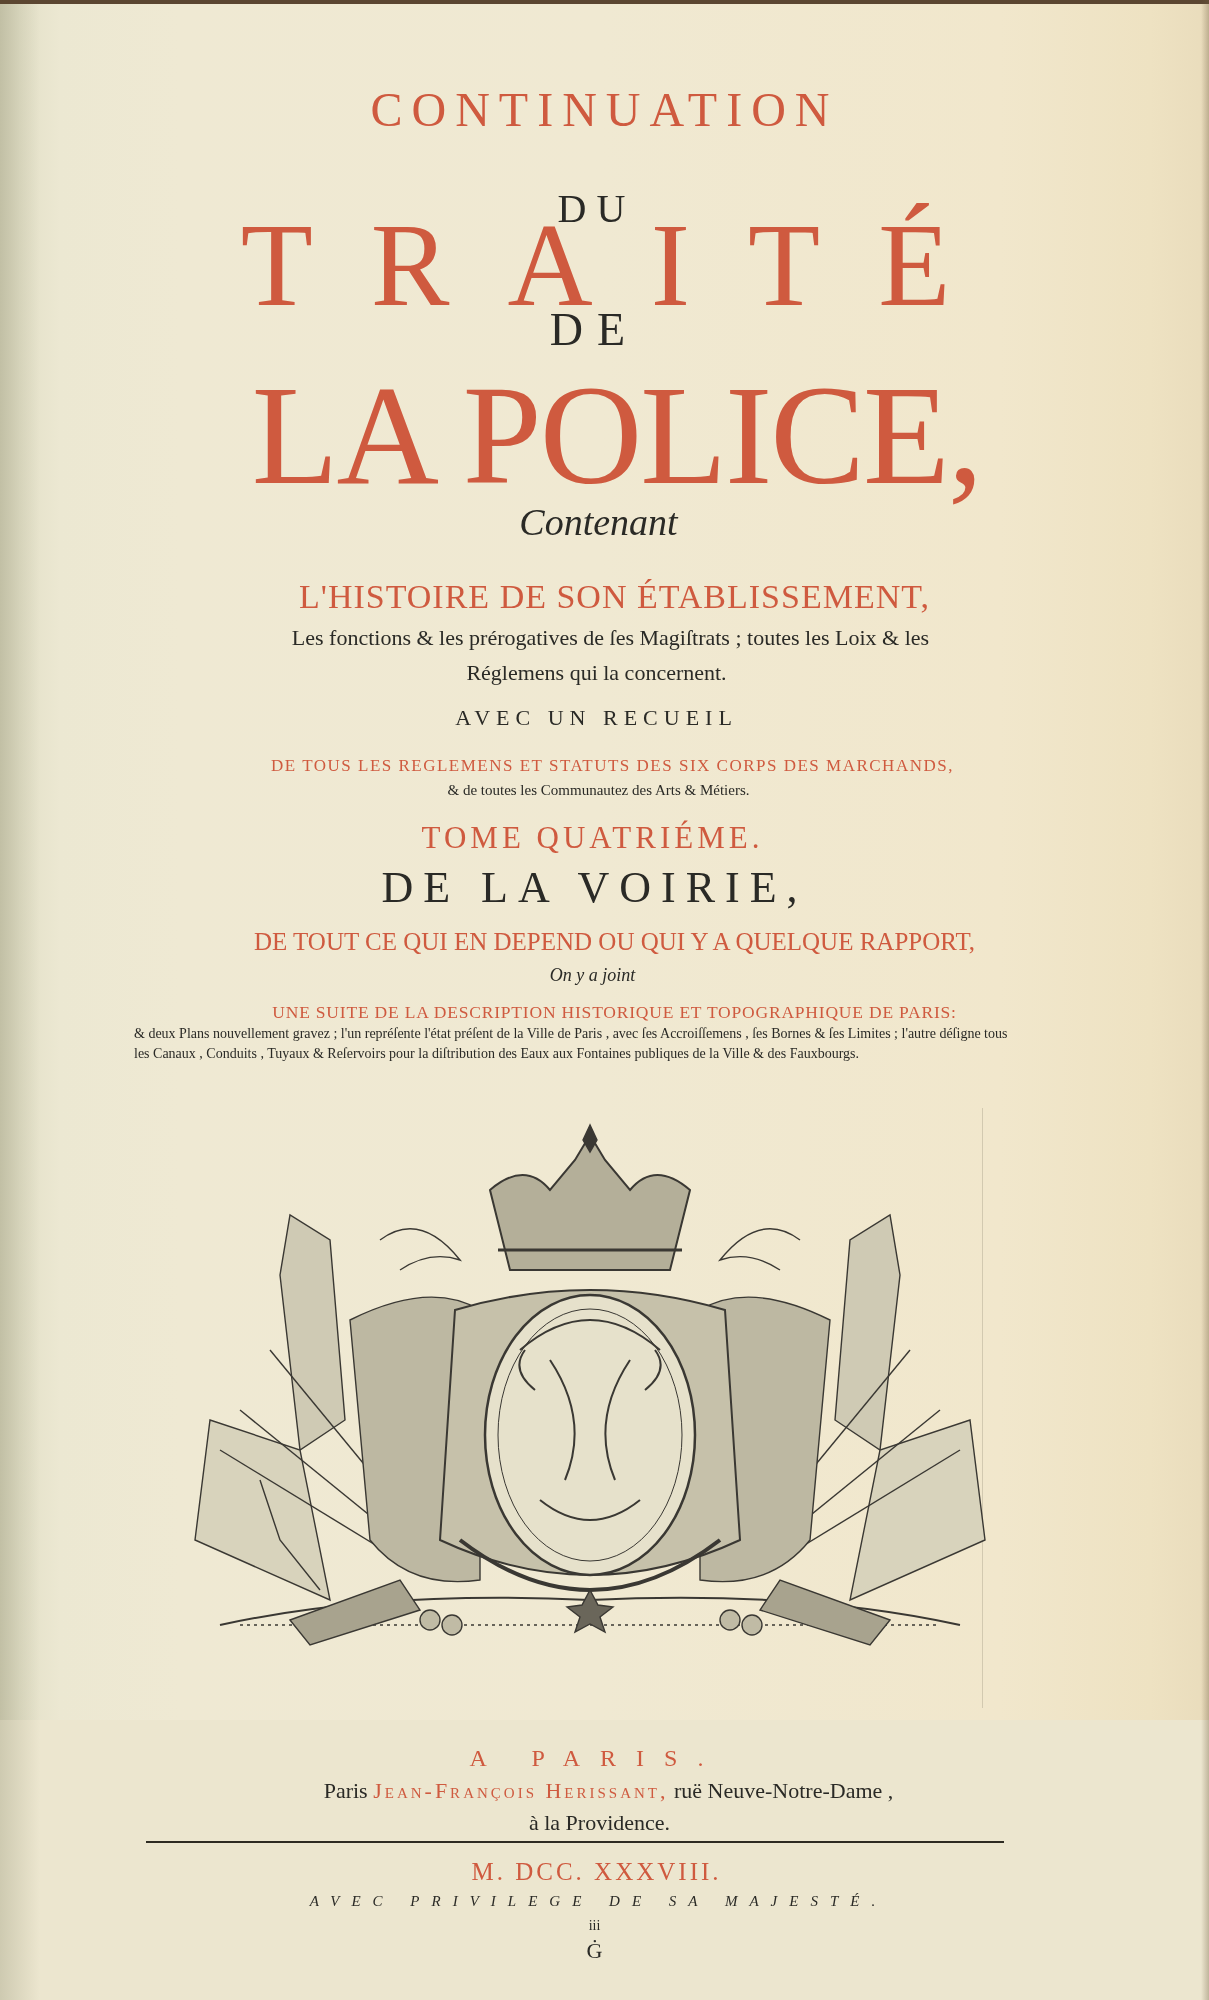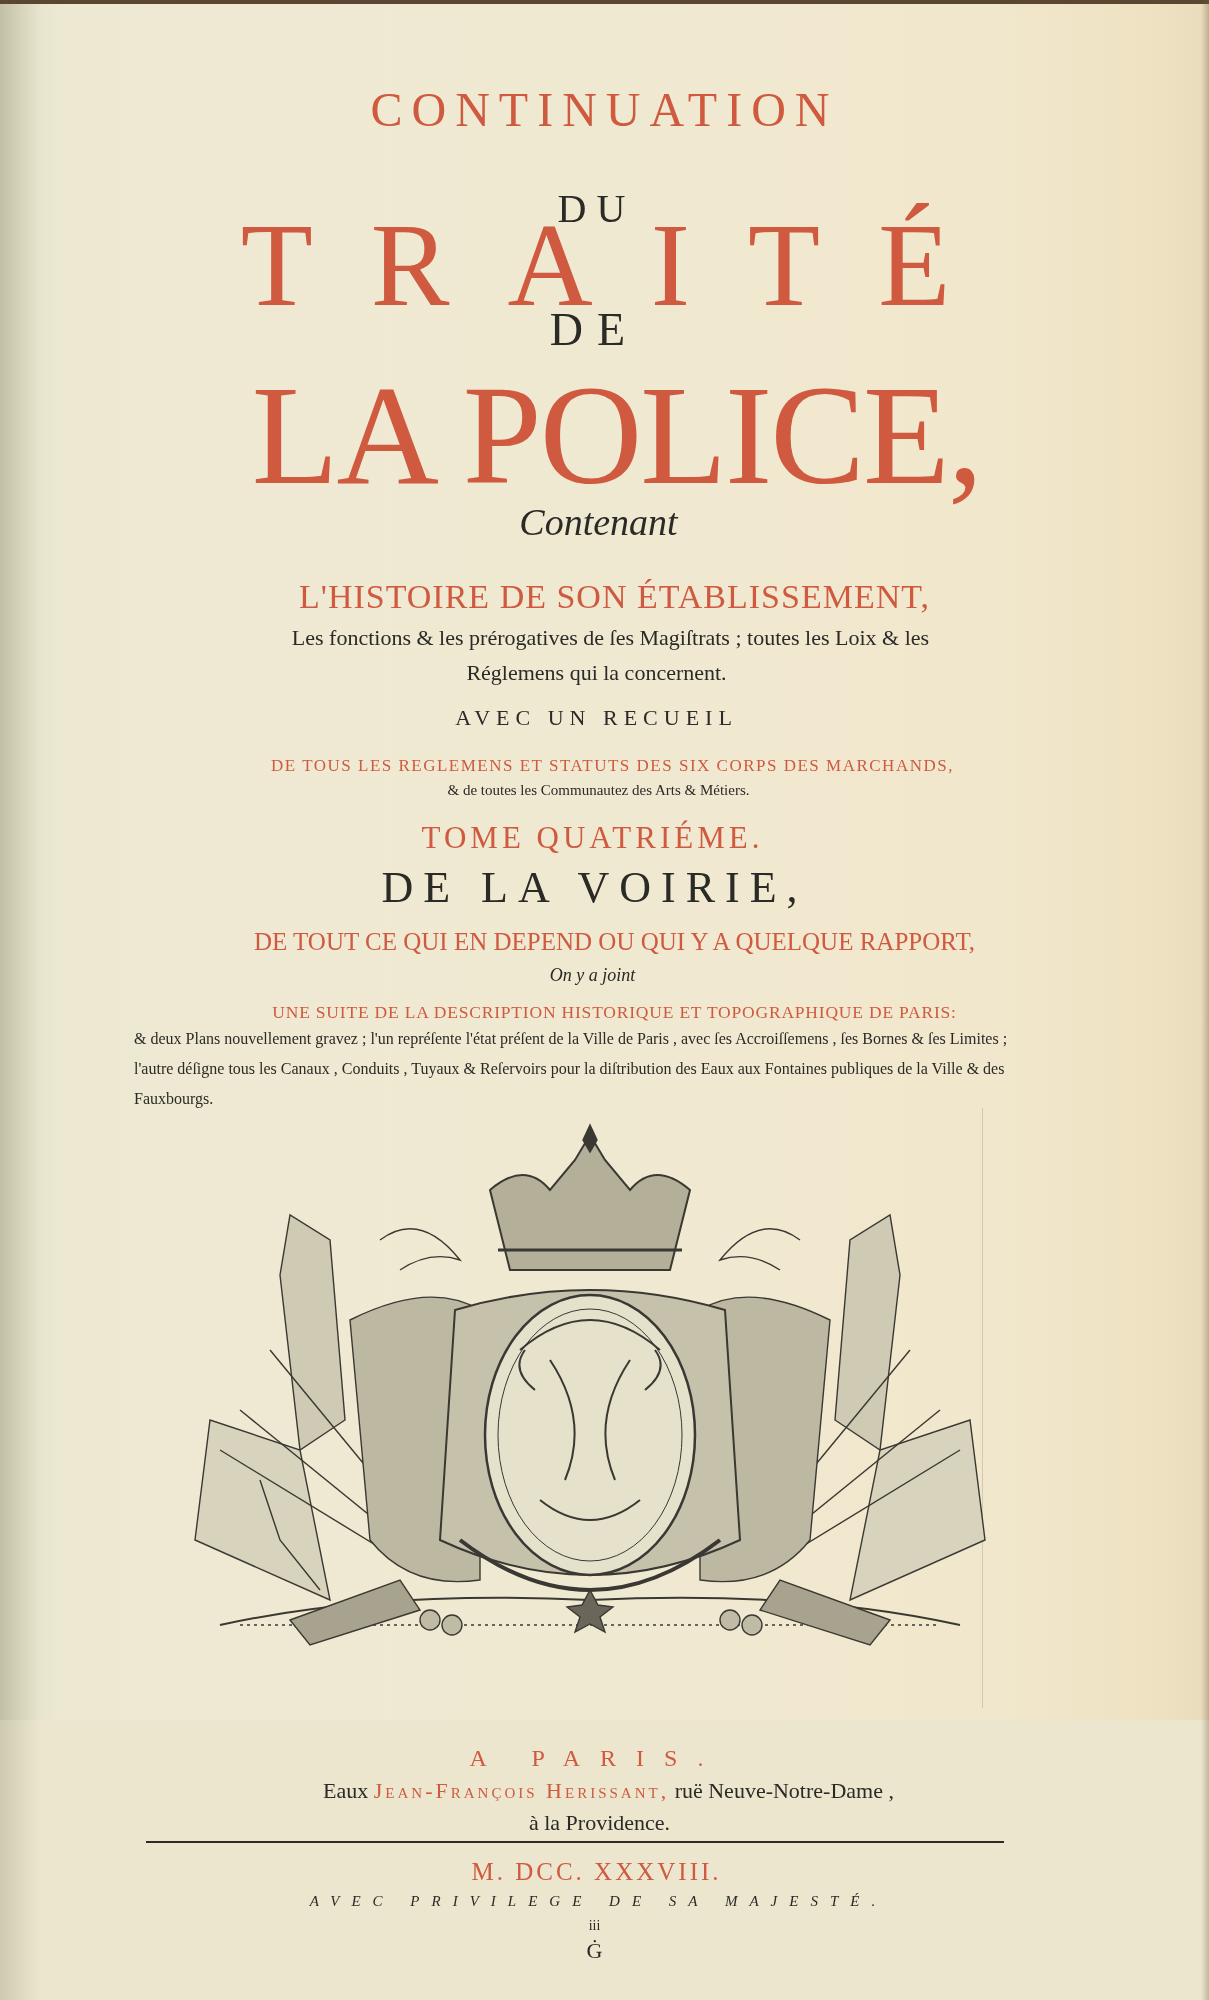--- a/index.html
+++ b/index.html
@@ -32,21 +32,21 @@
   #l-reglemens { top: 660px; font-size: 22px; left: -8px; }
   #l-avec { top: 705px; font-size: 22px; letter-spacing: 6px; left: -8px; }
   #l-tous { top: 756px; font-size: 17px; letter-spacing: 1.5px; left: 8px; }
   #l-communautez { top: 782px; font-size: 15px; left: -6px; }
   #l-tome { top: 820px; font-size: 31px; letter-spacing: 4px; left: -12px; }
   #l-voirie { top: 862px; font-size: 44px; letter-spacing: 10px; left: -10px; }
   #l-tout { top: 928px; font-size: 25px; left: 10px; }
   #l-joint { top: 965px; font-size: 18px; font-style: italic; left: -12px; }
   #l-suite { top: 1002px; font-size: 17.5px; letter-spacing: 0.8px; left: 10px; }
   .para {
-    position:absolute; left: 134px; width: 880px; font-size: 16px; line-height: 30px; color:#2a2a26;
+    position:absolute; left: 134px; width: 880px; font-size: 14px; line-height: 20px; color:#2a2a26;
   }
   #l-paris { top: 1745px; font-size: 24px; letter-spacing: 20px; left: -8px; }
   #l-chez { top: 1778px; font-size: 22px; left: 4px; }
   #l-chez .smallcaps { font-variant: small-caps; letter-spacing: 3px; margin-top: 12px; }
   #l-providence { top: 1810px; font-size: 22px; left: -5px; }
   .rule { position:absolute; left: 146px; top: 1841px; width: 858px; height: 2px; background: #2e2b22; }
   #l-year { top: 1858px; font-size: 25px; letter-spacing: 3px; left: -8px; }
   #l-privilege { top: 1893px; font-size: 15px; font-style: italic; letter-spacing: 12px; left: -6px; }
   #l-sig1 { top: 1918px; font-size: 14px; left: -10px; }
   #l-sig2 { top: 1938px; font-size: 22px; left: -10px; }
@@ -131,21 +131,21 @@
       <path d="M710 500 L600 460 L580 490 L690 525 Z" fill="#a8a38e"></path>
       <circle cx="250" cy="500" r="10" fill="#c0bba5"></circle>
       <circle cx="272" cy="505" r="10" fill="#c0bba5"></circle>
       <circle cx="550" cy="500" r="10" fill="#c0bba5"></circle>
       <circle cx="572" cy="505" r="10" fill="#c0bba5"></circle>
     </g>
   </svg>
 
   <div class="line red" id="l-paris">A PARIS.</div>
   <div class="line black" id="l-chez">
-    <span>Eaux</span>
+    <span>Paris</span>
     <span class="red smallcaps">Jean-François Herissant,</span>
     <span>ruë Neuve-Notre-Dame ,</span>
   </div>
   <div class="line black" id="l-providence">à la Providence.</div>
   <div class="rule"></div>
   <div class="line red" id="l-year">M. DCC. XXXVIII.</div>
   <div class="line black" id="l-privilege">AVEC PRIVILEGE DE SA MAJESTÉ.</div>
   <div class="line black" id="l-sig1">iii</div>
   <div class="line black" id="l-sig2">Ġ</div>
 

